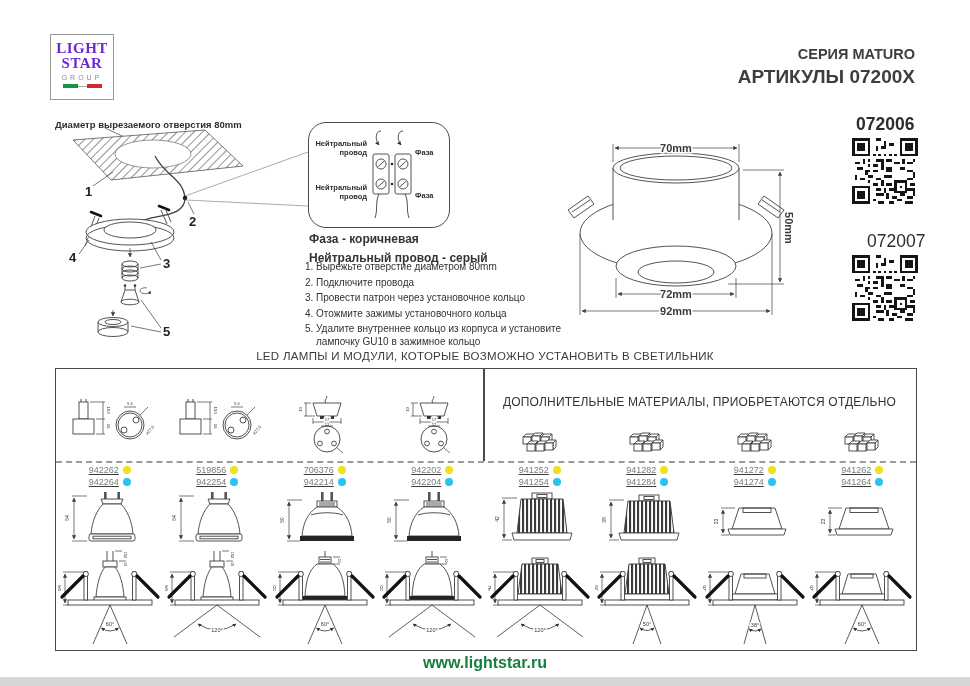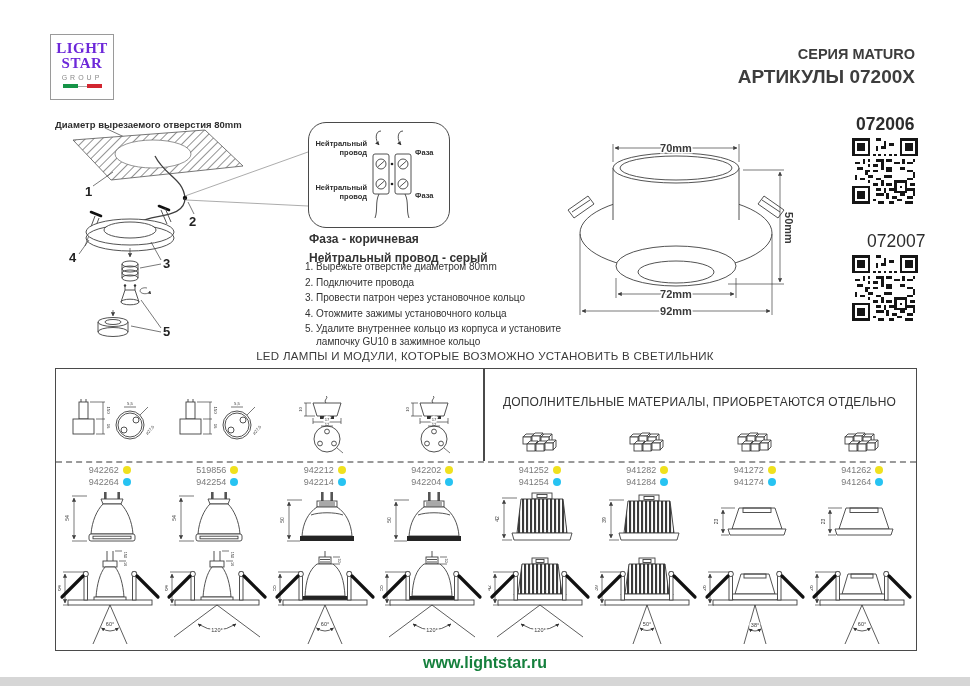--- a/index.html
+++ b/index.html
@@ -37,21 +37,21 @@
   
   .led-title{left:55px;top:350px;width:860px;text-align:center;font-size:11.5px;color:#3b3b3b;letter-spacing:.3px;}
   .big-box{left:55px;top:368px;width:860px;height:281px;border:1.5px solid #4a4a4a;box-sizing:content-box;}
   .vdiv{position:absolute;left:427px;top:0;width:1.5px;height:92px;background:#4a4a4a;}
   .extra-title{position:absolute;left:427px;top:26px;width:433px;text-align:center;font-size:12px;color:#333;letter-spacing:.2px;}
   .dash{position:absolute;left:0;top:92px;width:100%;border-top:2px dashed #9a9a9a;}
   .cols{position:absolute;left:0;top:0;width:860px;height:281px;display:grid;grid-template-columns:repeat(8,1fr);}
   .cell{position:relative;}
   .sock{position:absolute;top:26px;left:50%;transform:translateX(-50%);}
   .connw{position:absolute;top:62px;left:50%;transform:translateX(-50%);}
-  .codes{position:absolute;top:95px;left:0;width:100%;text-align:center;}
+  .codes{position:absolute;top:95px;left:0;width:100%;text-align:center;text-decoration:underline;}
   .crow{font-size:9px;color:#7a7a7a;line-height:12px;white-space:nowrap;}
   .dot{display:inline-block;width:8px;height:8px;border-radius:50%;margin-left:4px;vertical-align:-1px;}
   .dot.warm{background:var(--warm-dot,#f0e11e);}
   .dot.cool{background:var(--cool-dot,#27c3f2);}
   .lamp{position:absolute;top:121px;left:50%;transform:translateX(-50%);}
   .lampflat{top:131px;}
   .inst{position:absolute;top:179px;left:50%;transform:translateX(-50%);}
   
   .footer{left:0;top:654px;width:970px;text-align:center;font-size:16px;font-weight:bold;color:#15803d;}
   .bottom-bar{left:0;top:677px;width:970px;height:9px;background:#d6d6d6;}
@@ -421,21 +421,21 @@
           <circle cx="52" cy="44" r="13" class="fw"></circle>
           <circle cx="52" cy="36.5" r="2.4" class="ln"></circle>
             <circle cx="45" cy="48.5" r="2.4" class="ln"></circle>
             <circle cx="59" cy="48.5" r="2.4" class="ln"></circle>
           <text class="t42 halo" x="52" y="26" text-anchor="middle">17</text>
           <line x1="46" y1="31" x2="58" y2="31" class="dim"></line>
           <text class="t42" x="52" y="30.5" text-anchor="middle">12</text>
           <line x1="62" y1="53" x2="68" y2="58" class="dim"></line>
         </svg>
         <div class="codes">
-          <div class="crow"><span>942212</span><span class="dot warm"></span></div>
+          <div class="crow"><span>706376</span><span class="dot warm"></span></div>
           <div class="crow"><span>942214</span><span class="dot cool"></span></div>
         </div>
         <svg class="lamp" width="100" height="57" viewBox="0 0 100 57">
           <line x1="27" y1="10" x2="12" y2="10" class="dim"></line>
             <line x1="25" y1="51" x2="12" y2="51" class="dim"></line>
           <line x1="14" y1="12" x2="14" y2="49" class="dim" marker-start="url(#ar)" marker-end="url(#ar)"></line>
           <text class="t5" transform="rotate(-90 9 30)" x="9" y="30" text-anchor="middle">50</text>
           <rect x="46" y="2" width="2.6" height="9" fill="#555"></rect>
             <rect x="55.4" y="2" width="2.6" height="9" fill="#555"></rect>
           <rect x="42" y="11" width="20" height="6" class="fw"></rect>

